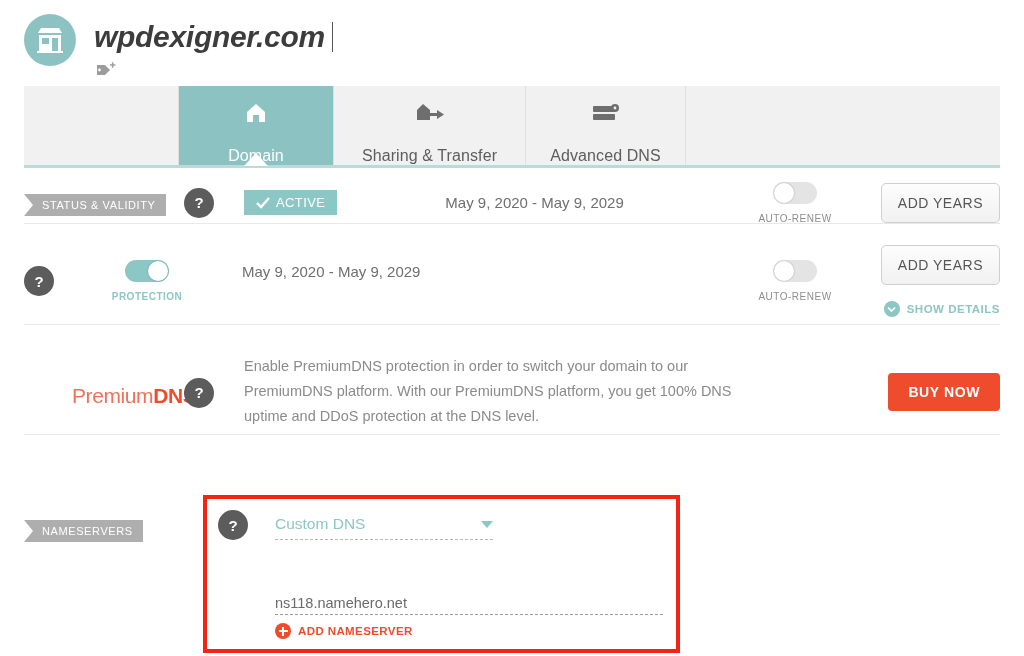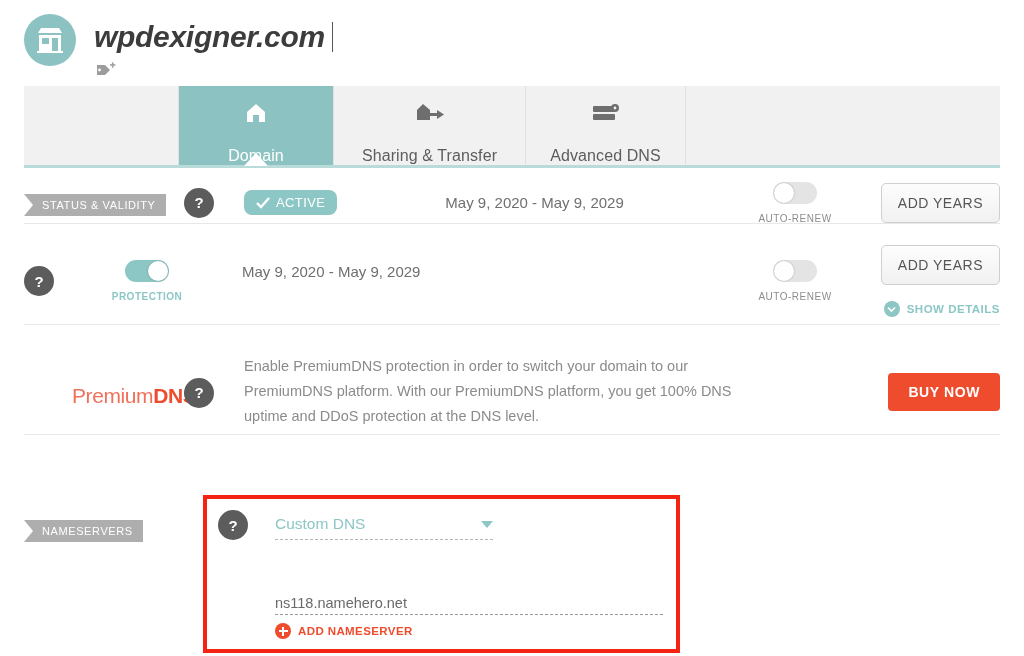--- a/index.html
+++ b/index.html
@@ -89,21 +89,21 @@
 
   .help-badge {
     width: 30px; height: 30px; border-radius: 50%;
     background: #5c5c5c; color: #fff; font-size: 15px; font-weight: bold;
     display: flex; align-items: center; justify-content: center;
   }
 
   .badge-active {
     display: inline-flex; align-items: center; gap: 6px;
     background: #8cc7c5; color: #ffffff;
-    padding: 5px 12px; border-radius: 8px;
+    padding: 5px 12px; border-radius: 0;
     font-size: 13px; letter-spacing: 0.4px;
   }
 
   .date-range { font-size: 15px; color: #6f6f6f; }
 
   .toggle {
     width: 44px; height: 22px; border-radius: 11px;
     position: relative; display: inline-block;
   }
   .toggle.off { background: #e4e4e4; }

